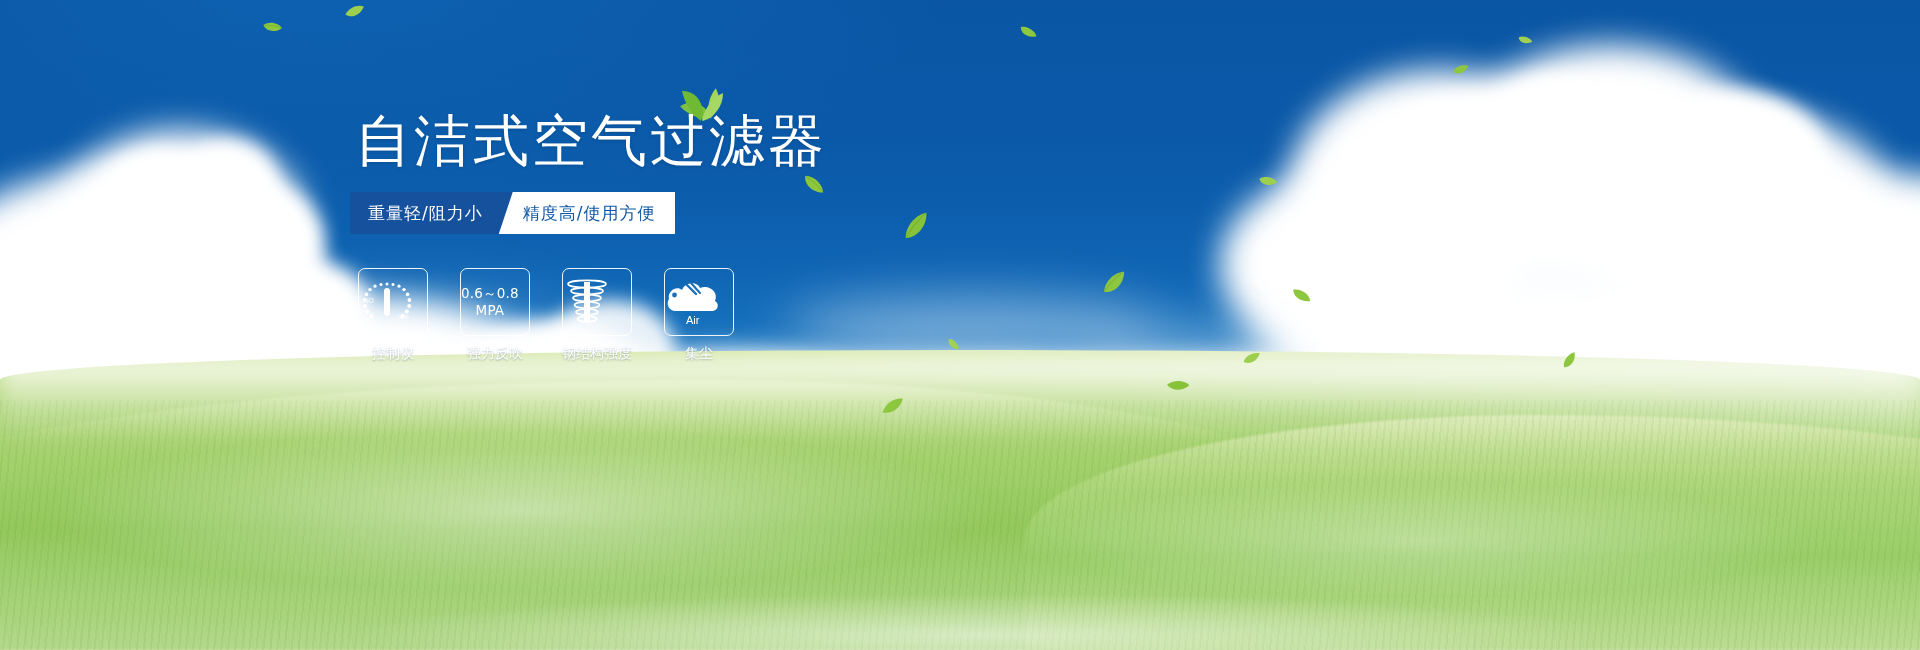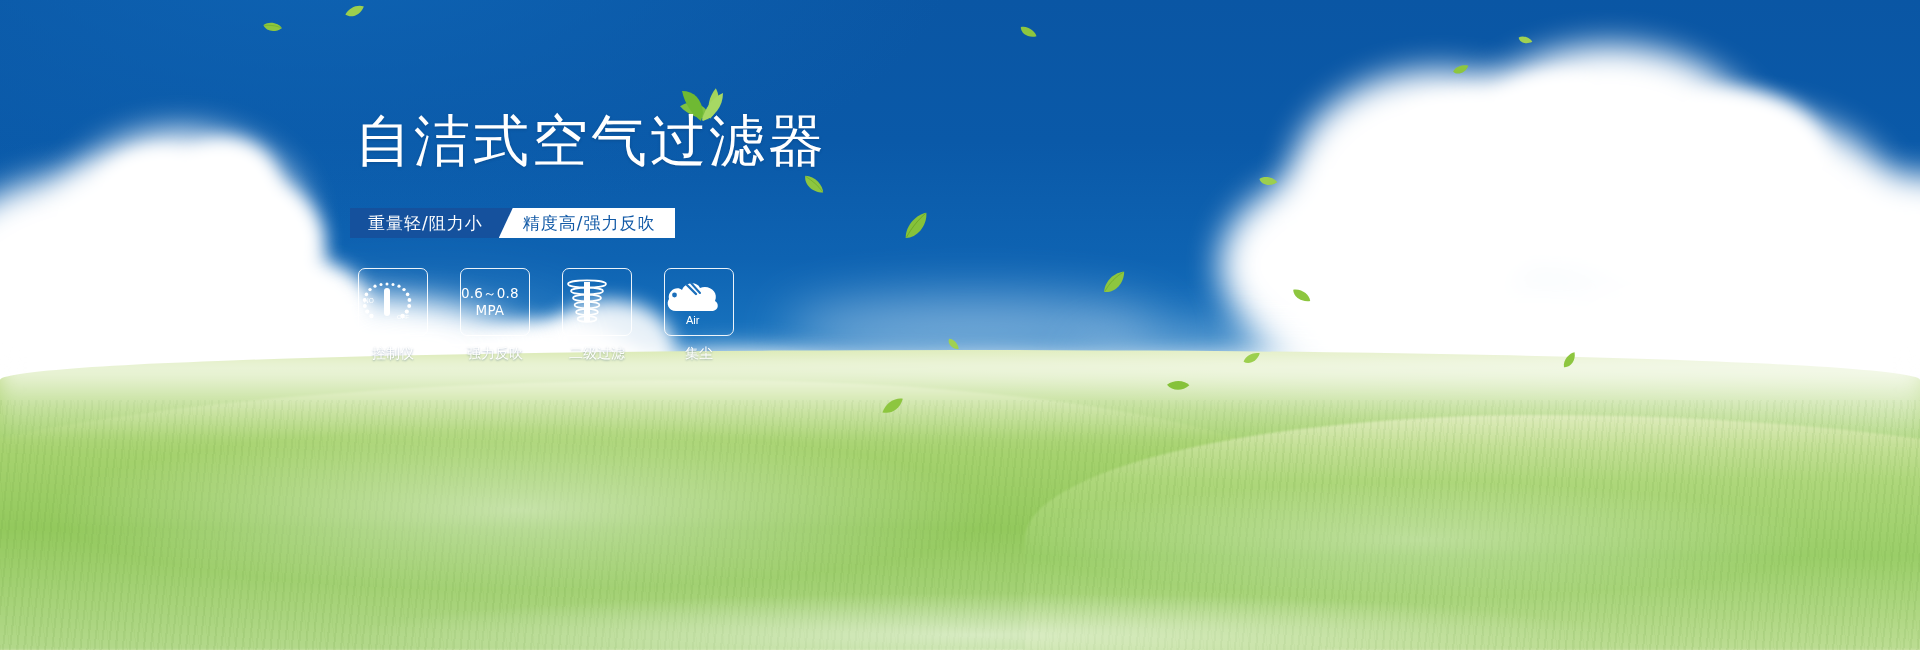--- a/index.html
+++ b/index.html
@@ -84,21 +84,21 @@
   .title{
     position:absolute;left:355px;top:113px;
     font-size:56px;letter-spacing:3px;color:#ffffff;
     font-weight:300;line-height:1;
     font-family:"DejaVu Sans","Liberation Sans",sans-serif;
     text-shadow:0 1px 3px rgba(6,44,84,.28);
     white-space:nowrap;
   }
   .title-leaf{position:absolute;left:678px;top:88px;}
 
-  .tags{position:absolute;left:350px;top:208px;display:flex;align-items:stretch;height:30px;}
+  .tags{position:absolute;left:350px;top:192px;display:flex;align-items:stretch;height:42px;}
   .tag{
     display:flex;align-items:center;justify-content:center;
     font-size:17px;letter-spacing:1px;white-space:nowrap;
     font-family:"DejaVu Sans","Liberation Sans",sans-serif;
   }
   .tag-a{
     background:#15519d;color:#ffffff;padding:0 22px 0 18px;
     clip-path:polygon(0 0, 100% 0, calc(100% - 14px) 100%, 0 100%);
     padding-right:30px;
   }
@@ -284,21 +284,21 @@
         <path d="M23 33 C15 27 7 17 4 3 C16 3 24 11 25 25 Z" fill="#6fb933"></path>
         <path d="M24 32 C27 20 34 10 45 5 C45 19 36 29 25 33 Z" fill="#a7d864"></path>
       </svg>
     </div>
 
     <div class="tags">
       <div class="tag tag-a">
         <span>重量轻/阻力小</span>
       </div>
       <div class="tag tag-b">
-        <span>精度高/强力反吹</span>
+        <span>精度高/使用方便</span>
       </div>
     </div>
 
     <div class="features">
 
       <div class="feature">
         <div class="fbox">
           <svg width="56" height="52" viewBox="0 0 56 52">
             <g fill="#ffffff">
               <circle cx="28" cy="8" r="1.5"></circle>
@@ -344,21 +344,21 @@
               <ellipse cx="24" cy="8" rx="19" ry="3.6"></ellipse>
               <ellipse cx="24" cy="15" rx="16" ry="3.4"></ellipse>
               <ellipse cx="24" cy="22" rx="14" ry="3.2"></ellipse>
               <ellipse cx="24" cy="29" rx="12.5" ry="3.1"></ellipse>
               <ellipse cx="24" cy="36" rx="11" ry="3"></ellipse>
               <ellipse cx="24" cy="43" rx="9.5" ry="2.9"></ellipse>
             </g>
             <rect x="21" y="6" width="6" height="40" fill="#ffffff"></rect>
           </svg>
         </div>
-        <div class="flabel">二级过滤</div>
+        <div class="flabel">钢结构强度</div>
       </div>
 
 
       <div class="feature">
         <div class="fbox">
           <svg width="58" height="50" viewBox="0 0 58 50">
             <path d="M4 22 C2 14 12 8 17 13 C20 5 32 4 35 11 C44 7 54 15 50 24 C54 26 54 33 48 34 L11 34 C3 34 1 26 4 22 Z" fill="#ffffff"></path>
             <circle cx="12" cy="19" r="6.5" fill="#ffffff"></circle>
             <circle cx="9.5" cy="18" r="2.4" fill="#1b6fbb"></circle>
             <path d="M22 8 L31 17" stroke="#1b6fbb" stroke-width="2.4" stroke-linecap="round"></path>

